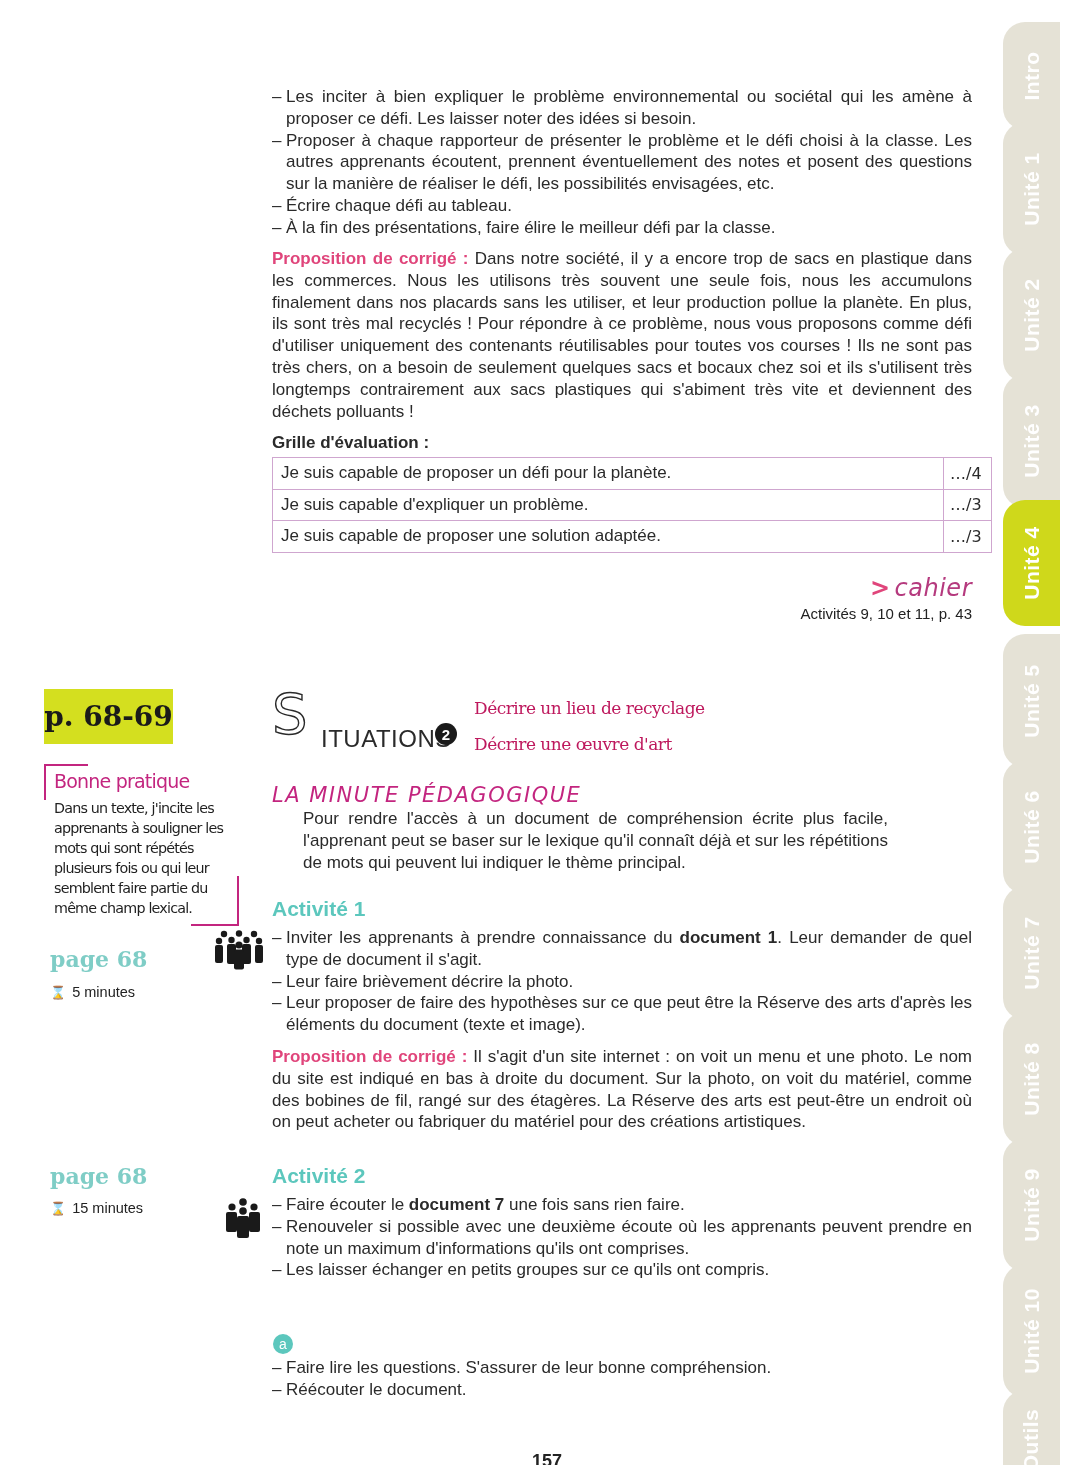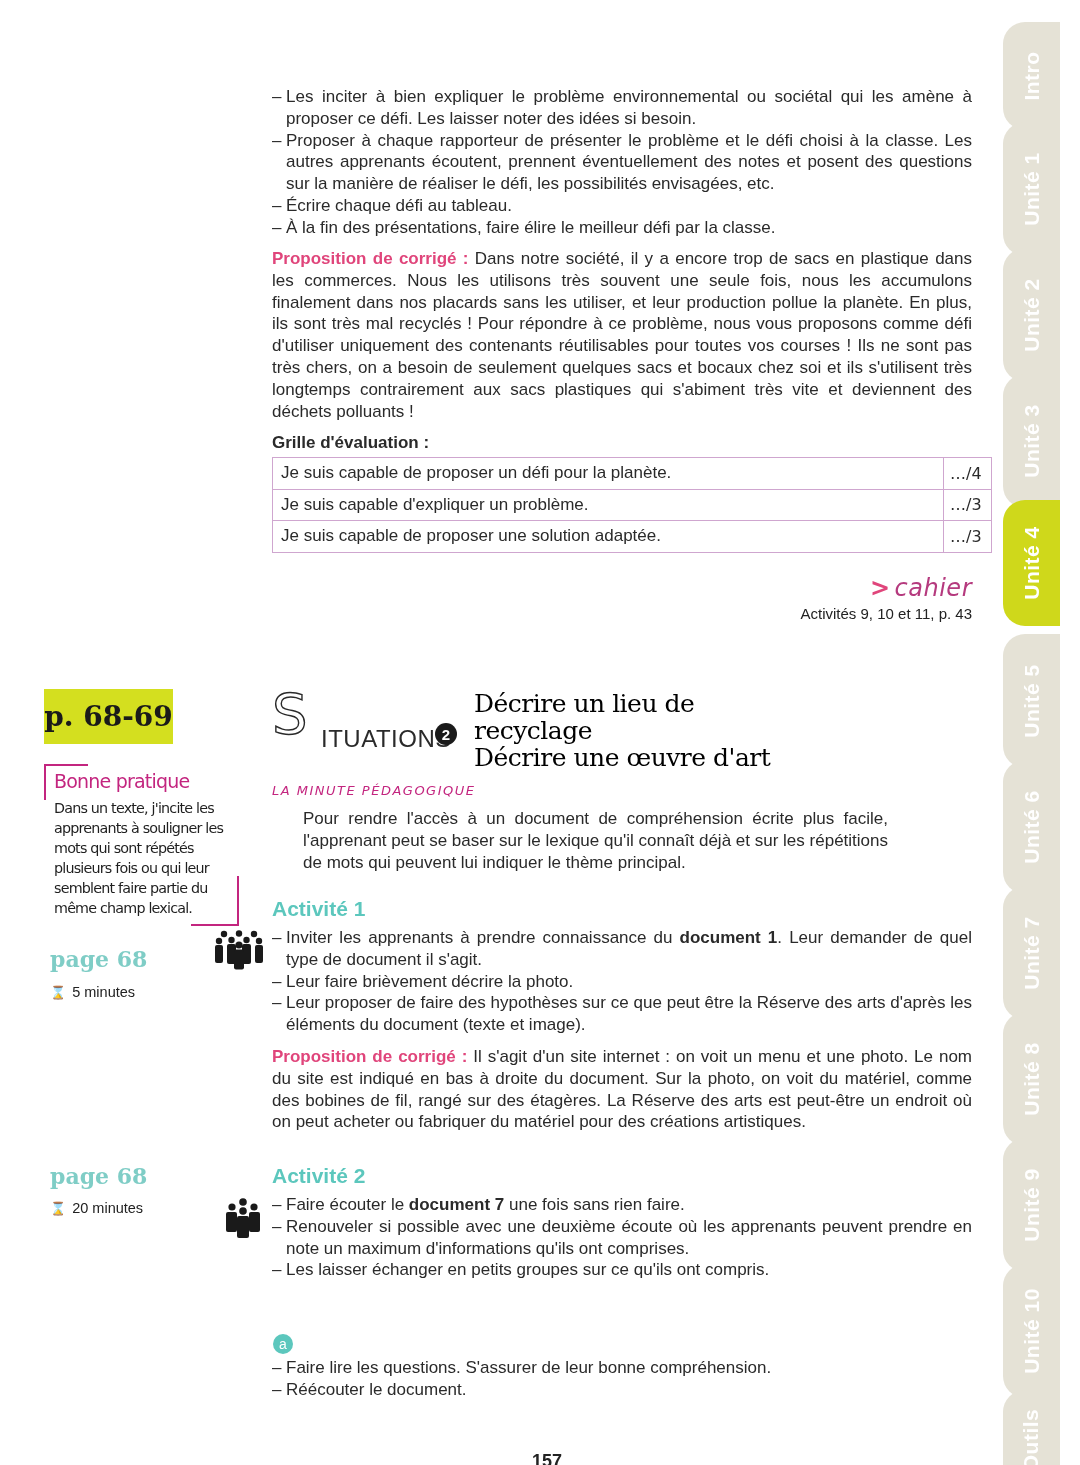--- a/index.html
+++ b/index.html
@@ -37,23 +37,23 @@
   .page-ref { position: absolute; left: 50px; font-family: "DejaVu Serif", serif; font-weight: bold; font-size: 22px; color: #7fcdc6; }
   .duration { position: absolute; left: 50px; font-size: 14.5px; color: #222; display: flex; align-items: center; gap: 6px; }
   .hourglass { font-size: 13px; color: #222; }
   .group-icon { position: absolute; }
 
   
   .sit-header { position: absolute; left: 272px; top: 690px; height: 60px; width: 500px; }
   .sit-S { position: absolute; left: 0; top: -6px; font-family: "DejaVu Sans", sans-serif; font-size: 56px; color: #ffffff; -webkit-text-stroke: 1.4px #2a2a2a; line-height: 60px; }
   .sit-word { position: absolute; left: 49px; top: 35px; font-size: 24px; color: #2a2a2a; letter-spacing: 0.5px; }
   .sit-num { position: absolute; left: 163px; top: 33px; width: 22px; height: 22px; border-radius: 50%; background: #1a1a1a; color: #fff; font-weight: bold; font-size: 15px; display: flex; align-items: center; justify-content: center; }
-  .sit-titles { position: absolute; left: 202px; top: 0; font-family: "DejaVu Serif", serif; font-size: 25px; line-height: 27px; color: #000000; letter-spacing: -0.5px; }
-
-  .minute-title { position: absolute; left: 272px; top: 783px; font-family: "DejaVu Sans", sans-serif; font-size: 13px; color: #c3257f; letter-spacing: 1.5px; font-style: italic; }
+  .sit-titles { position: absolute; left: 202px; top: 0; font-family: "DejaVu Serif", serif; font-size: 17px; line-height: 36px; color: #be185d; letter-spacing: -0.5px; }
+
+  .minute-title { position: absolute; left: 272px; top: 783px; font-family: "DejaVu Sans", sans-serif; font-size: 21px; color: #c3257f; letter-spacing: 1.5px; font-style: italic; }
   .minute-text { position: absolute; left: 303px; top: 808px; width: 585px; font-size: 17px; line-height: 22px; color: #2a2a2a; }
 
   .act-title { position: absolute; left: 272px; font-size: 21px; font-weight: bold; color: #5cc7bd; text-align: center; }
   #act1-bullets { top: 927px; }
   #corrige2 { top: 1046px; }
   #act2-bullets { top: 1194px; }
   .a-badge { position: absolute; left: 273px; top: 1334px; width: 20px; height: 20px; border-radius: 50%; background: #5cc7bd; color: #fff; font-size: 14px; display: flex; align-items: center; justify-content: center; }
   #a-bullets { top: 1357px; }
 
   .page-number { position: absolute; left: 532px; top: 1416px; font-size: 18px; font-weight: bold; color: #222; margin-top: 35px; }
@@ -129,21 +129,21 @@
       <rect x="12" y="14" width="9" height="20" rx="2"></rect>
     <rect x="27" y="14" width="9" height="20" rx="2"></rect>
       <rect x="40" y="15" width="8" height="18" rx="2"></rect>
     <rect x="19" y="19.5" width="10" height="20" rx="2"></rect>
   </g>
 </svg>
 
 <div class="page-ref" style="top:1163px;">page 68</div>
 <div class="duration" style="top:1200px;">
   <span class="hourglass">⌛</span>
-  <span>20 minutes</span>
+  <span>15 minutes</span>
 </div>
 
 <svg class="group-icon" style="left:226px; top:1198px;" width="34" height="40" viewBox="0 0 34 40">
   <g fill="#1a1a1a">
     <circle cx="17" cy="4" r="3.8"></circle>
       <circle cx="6" cy="9" r="3.6"></circle>
       <circle cx="28" cy="9" r="3.6"></circle>
     <circle cx="17" cy="13" r="3.8"></circle>
     <rect x="0" y="14" width="11" height="20" rx="2"></rect>
       <rect x="23" y="14" width="11" height="20" rx="2"></rect>

